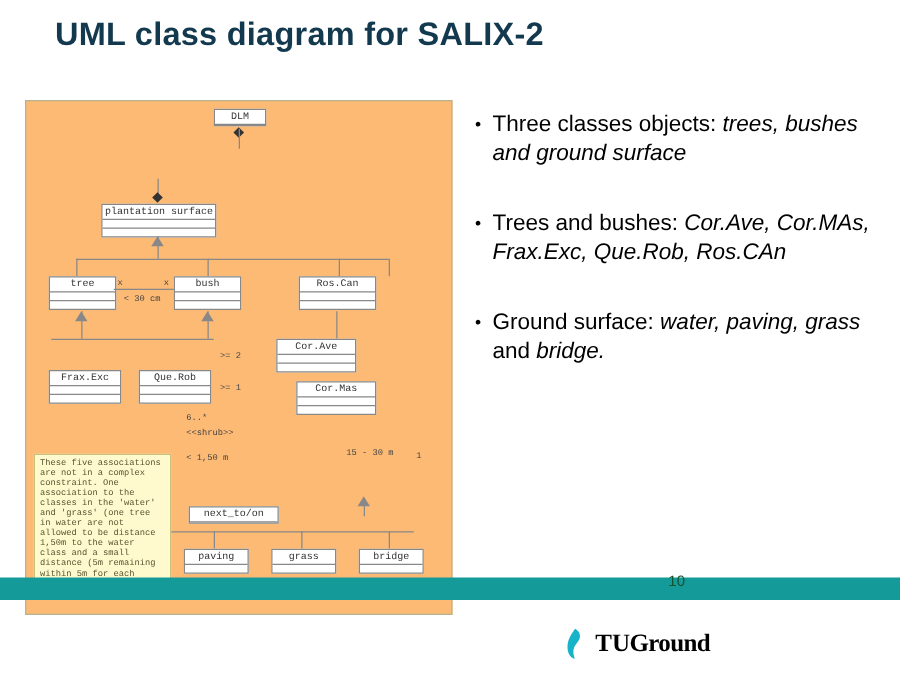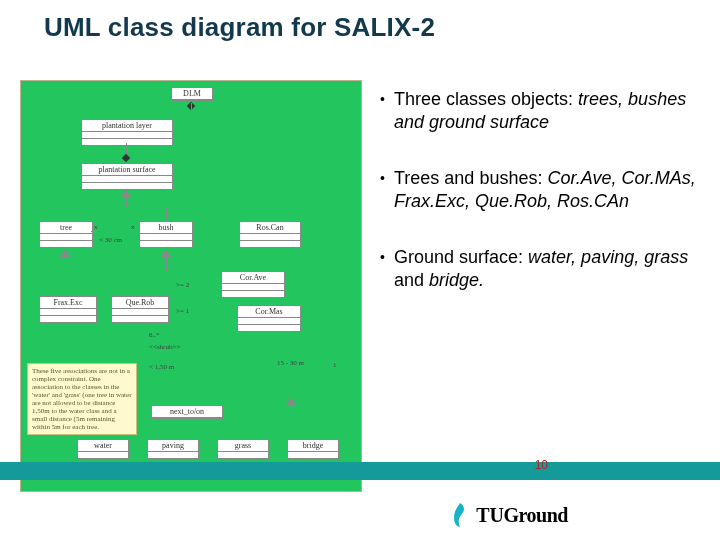--- a/index.html
+++ b/index.html
@@ -1,58 +1,53 @@
 <!DOCTYPE html>
 <html><head>
 <meta charset="utf-8">
 <style>
   html,body{margin:0;padding:0;width:720px;height:540px;font-family:Verdana,Geneva,sans-serif;background:#fff;color:#000;overflow:hidden}
   .slide{position:relative;width:608px;height:540px}
   .title{position:absolute;left:44px;top:12px;font-size:26px;font-weight:700;color:#12394e;letter-spacing:.2px}
-  .dia{position:absolute;left:20px;top:80px;width:340px;height:410px;background:#22c55e;border:1px solid #b7b290;font-family:Liberation Serif, serif;font-size:8px;color:#333}
+  .dia{position:absolute;left:20px;top:80px;width:340px;height:410px;background:#fdba74;border:1px solid #b7b290;font-family:Liberation Mono, monospace;font-size:8px;color:#333}
   .bx{position:absolute;background:#fff;border:1px solid #888}
   .bx .hd{border-bottom:1px solid #888;text-align:center;padding:1px 2px;white-space:nowrap}
   .bx .cp{height:6px;border-bottom:1px solid #888}
   .bx .cp2{height:6px}
   .ln{position:absolute;background:#888}
   .lbl{position:absolute;font-size:7px;color:#444;white-space:nowrap}
   .diamond{position:absolute;width:6px;height:6px;background:#333;transform:rotate(45deg)}
   .tri{position:absolute;width:0;height:0;border-left:5px solid transparent;border-right:5px solid transparent;border-bottom:8px solid #888}
   .note{position:absolute;background:#fffacd;border:1px solid #c9c07a;font-size:7px;line-height:1.15;padding:3px 4px;color:#5a5330}
   .bullets{position:absolute;left:380px;top:88px;width:320px;font-size:18px;line-height:1.25}
   .bi{display:flex;margin-bottom:34px}
   .dot{flex:0 0 14px;padding-top:3px;font-size:14px}
   .bt{flex:1}
   .em{font-style:italic}
   .bar{position:absolute;left:0;bottom:60px;width:720px;height:18px;background:#159a9a}
-  .pg{position:absolute;right:60px;bottom:68px;font-size:12px;color:#b91c1c}
+  .pg{position:absolute;right:60px;bottom:68px;font-size:12px;color:#14532d}
   .logo{position:absolute;right:40px;bottom:12px;display:flex;align-items:center;font-weight:700;color:#000;font-family:Georgia,serif}
   .logo .flame{width:20px;height:26px;margin-right:6px;position:relative}
   .logo .flame svg{width:100%;height:100%}
   .logo .t{font-size:20px}
   .logo .r{font-size:20px;letter-spacing:-.5px}
 </style>
 </head>
 <body>
 
 <div class="slide">
   <div class="title">UML class diagram for SALIX-2</div>
 
   <div class="dia">
 
     <div class="bx" style="left:150px;top:6px;width:40px">
         <div class="hd">DLM</div>
       </div>
     <div class="diamond" style="left:167px;top:22px"></div>
     <div class="ln" style="left:170px;top:22px;width:1px;height:16px"></div>
-    <div class="bx" style="left:60px;top:38px;width:90px">
-        <div class="hd">plantation layer</div>
-        <div class="cp"></div>
-        <div class="cp2"></div>
-      </div>
     <div class="ln" style="left:105px;top:62px;width:1px;height:16px"></div>
     <div class="diamond" style="left:102px;top:74px"></div>
     <div class="bx" style="left:60px;top:82px;width:90px">
         <div class="hd">plantation surface</div>
         <div class="cp"></div>
         <div class="cp2"></div>
       </div>
     <div class="ln" style="left:105px;top:108px;width:1px;height:18px"></div>
     <div class="tri" style="left:100px;top:108px"></div>
 

